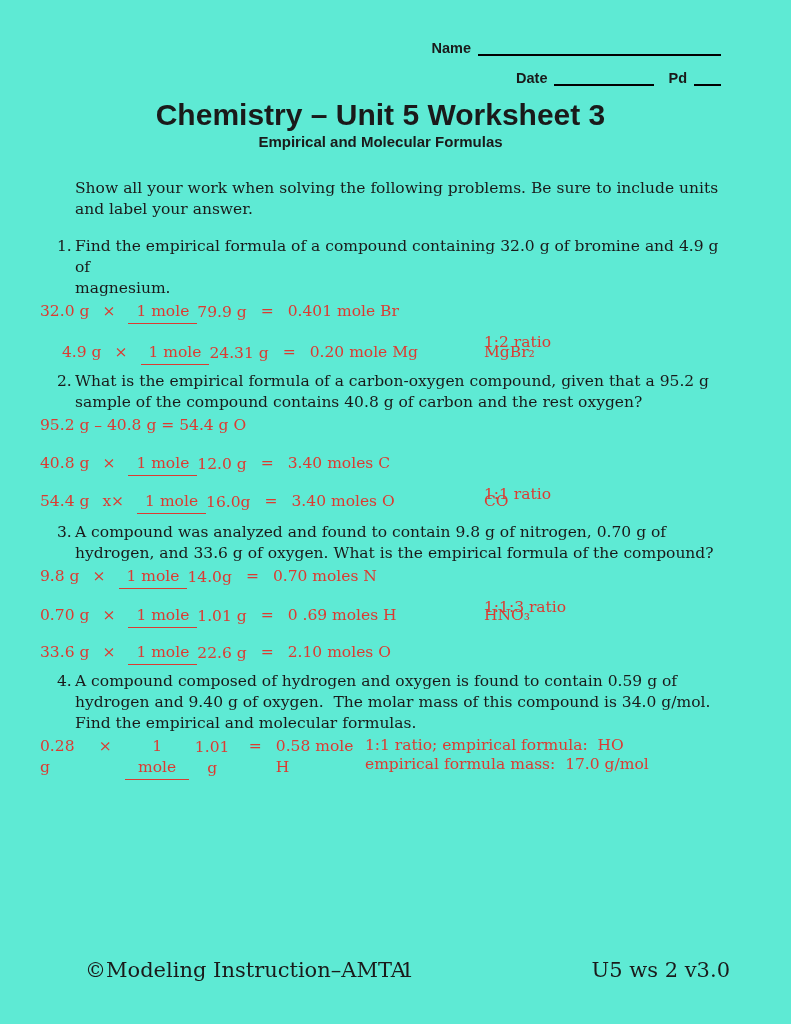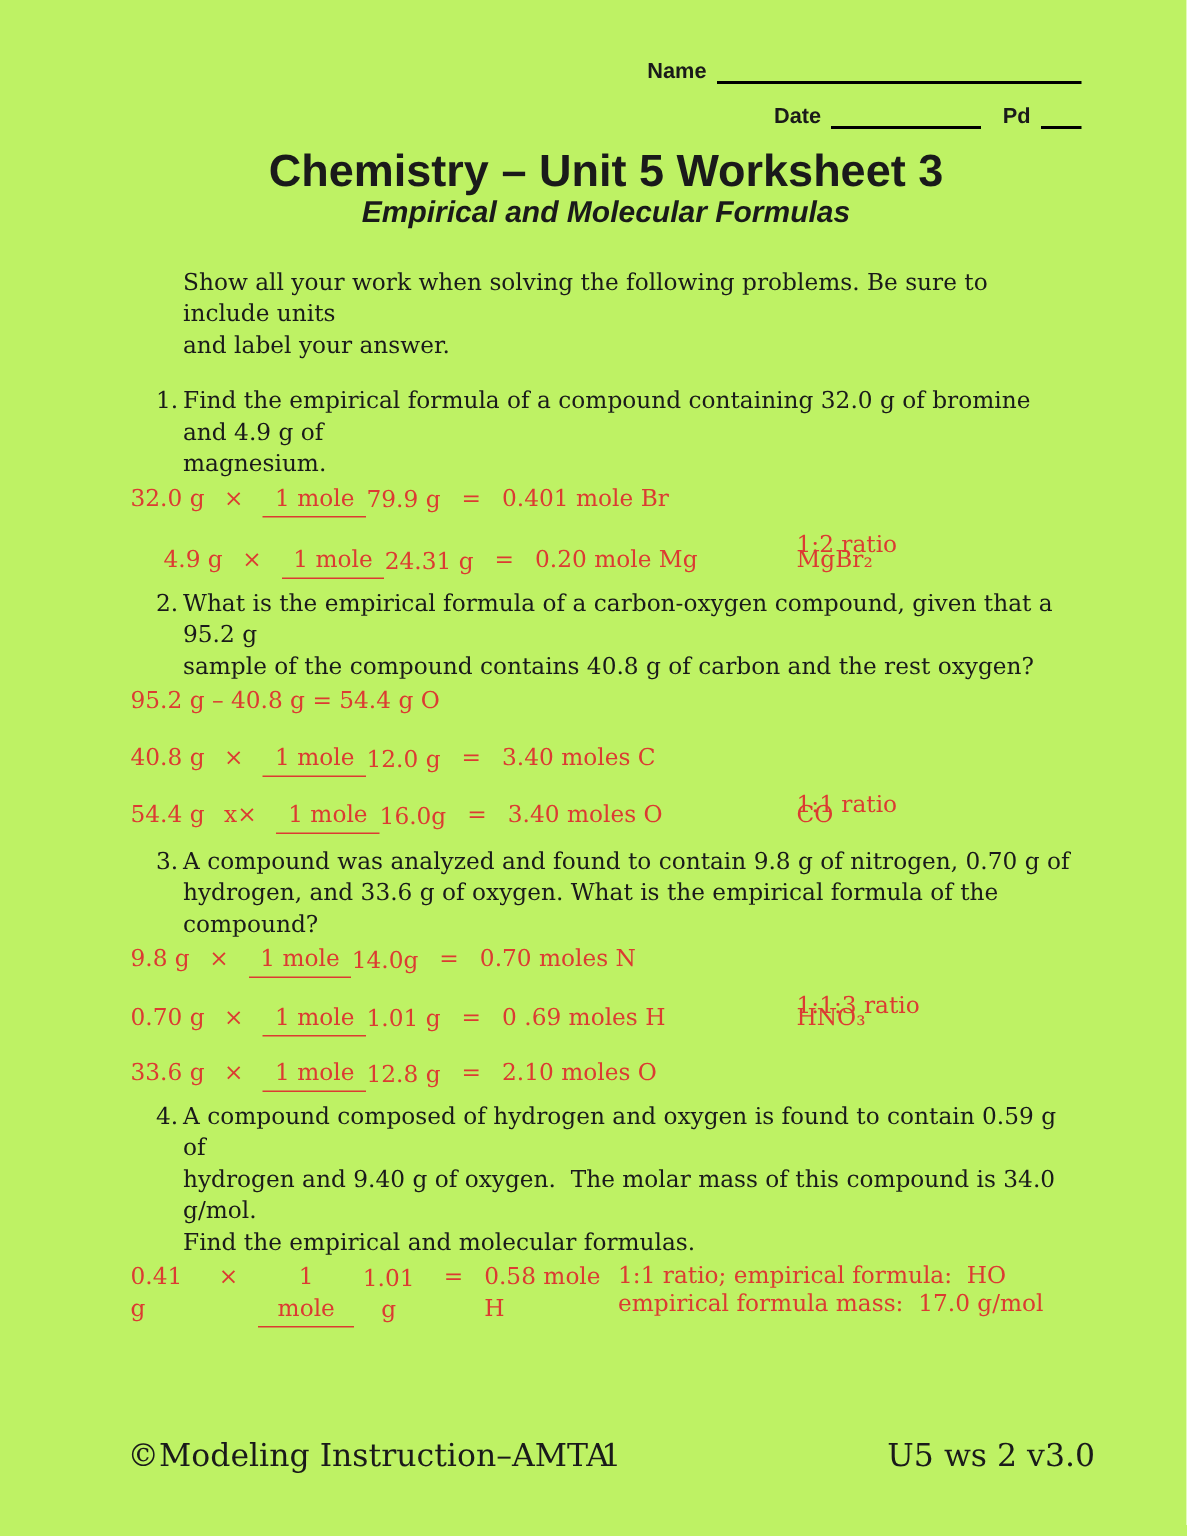--- a/index.html
+++ b/index.html
@@ -2,26 +2,26 @@
 <html style="--red: #dc3b32; --ink: #1a1a1a;"><head>
 <meta charset="utf-8">
 <style>
   :root { --red: #dc3b32; --ink: #1a1a1a; }
   * { margin: 0; padding: 0; box-sizing: border-box; }
   html, body { background: #ffffff; }
   .page {
     position: relative;
     width: 791px; height: 1024px;
     margin: 0 auto;
-    background: #bef264;
+    background: #5eead4;
     color: var(--ink);
     font-family: "DejaVu Serif", serif;
     font-size: 15.5px;
     line-height: 21px;
-    padding: 36px 70px 0 87px;
+    padding: 36px 70px 0 40px;
     overflow: hidden;
   }
   
   .hdr-row { display: flex; justify-content: flex-end; align-items: flex-end; height: 20px; }
   .hdr-row.second { margin-top: 10px; }
   .hlabel {
     font-family: "Liberation Sans", sans-serif;
     font-weight: bold; font-size: 14.5px; line-height: 16px;
     margin-right: 7px;
   }
@@ -31,21 +31,21 @@
   .hline.pd { width: 27px; }
   
   .title {
     margin-top: 14px; text-align: center;
     font-family: "Liberation Sans", sans-serif;
     font-weight: bold; font-size: 30px; line-height: 30px;
   }
   .subtitle {
     text-align: center;
     font-family: "Liberation Sans", sans-serif;
-    font-weight: bold; font-size: 20px; line-height: 24px; font-style: italic;
+    font-weight: bold; font-size: 15px; line-height: 24px;
   }
   .intro { margin-top: 24px; margin-left: 35px; }
   
   .problem { position: relative; }
   .p1 { margin-top: 16px; } .p2 { margin-top: 6px; } .p3 { margin-top: 8px; } .p4 { margin-top: 6px; }
   .ptext { display: flex; }
   .pnum { margin-left: 17px; min-width: 18px; }
   .work { color: var(--red); margin-top: 2px; }
   .preline { margin-bottom: 17px; }
   .eqrow { position: relative; }
@@ -208,21 +208,21 @@
           <span>0 .69 moles H</span>
         </div>
         <span class="answer">HNO₃</span>
       </div>
       <div class="eqrow">
         <div class="eq">
           <span>33.6 g</span>
           <span class="op">×</span>
           <span class="frac">
             <span class="numer">1 mole</span>
-            <span class="denom">12.8 g</span>
+            <span class="denom">22.6 g</span>
           </span>
           <span class="eqsign">=</span>
           <span>2.10 moles O</span>
         </div>
       </div>
     </div>
   </div>
 
   <div class="problem p4">
     <div class="ptext">
@@ -231,21 +231,21 @@
         <div>A compound composed of hydrogen and oxygen is found to contain 0.59 g of</div>
         <div>hydrogen and 9.40 g of oxygen. &nbsp;The molar mass of this compound is 34.0 g/mol.</div>
         <div>Find the empirical and molecular formulas.</div>
       </div>
     </div>
     <div class="work">
       <div class="p4work">
         <div class="p4left">
           <div class="eqrow mb14">
             <div class="eq">
-              <span>0.41 g</span>
+              <span>0.28 g</span>
               <span class="op">×</span>
               <span class="frac">
                 <span class="numer">1 mole</span>
                 <span class="denom">1.01 g</span>
               </span>
               <span class="eqsign">=</span>
               <span>0.58 mole H</span>
             </div>
           </div>
 

